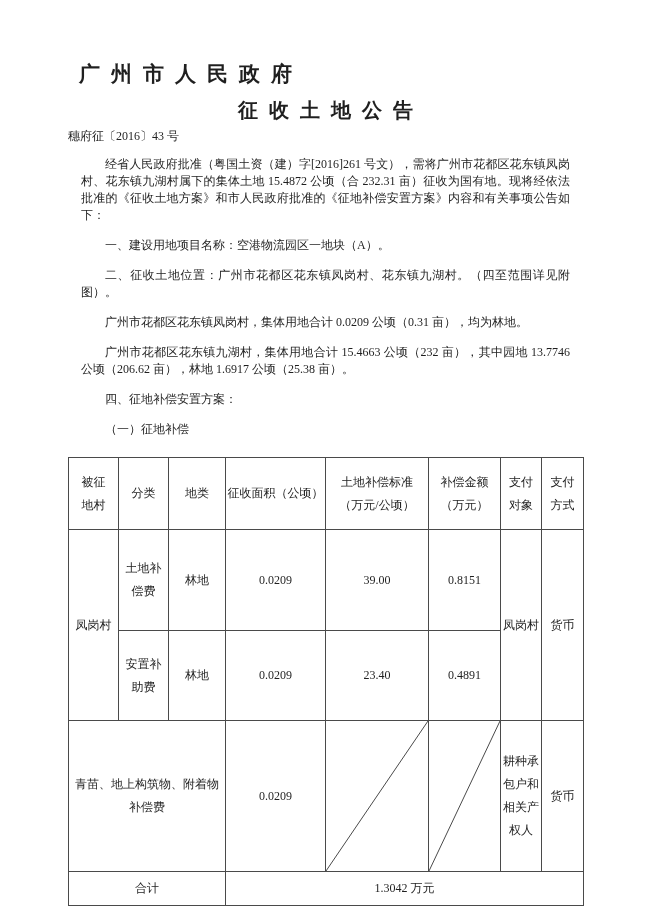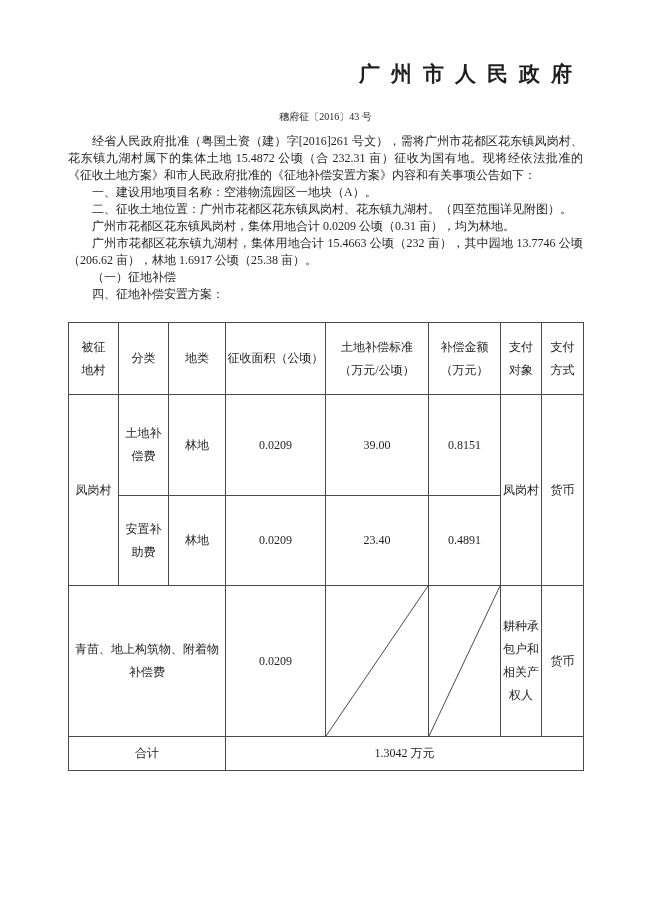--- a/index.html
+++ b/index.html
@@ -17,44 +17,44 @@
     padding: 62px 67px 0 68px;
     font-family: "Liberation Serif", "DejaVu Serif", serif;
     color: #1f1f1f;
     overflow: hidden;
   }
   .doc-title {
     margin: 0;
     font-size: 21px;
     line-height: 24px;
     font-weight: bold;
-    text-align: right;
+    text-align: left;
     letter-spacing: 11px;
     text-indent: 11px;
   }
   .doc-subtitle {
     margin: 13px 0 0 0;
     font-size: 20px;
     line-height: 23px;
     font-weight: bold;
     text-align: center;
     letter-spacing: 11px;
     text-indent: 11px;
   }
   .doc-number {
-    margin-top: 24px;
-    font-size: 10px;
+    margin-top: 7px;
+    font-size: 12px;
     line-height: 14px;
-    text-align: center;
+    text-align: left;
   }
   .doc-body {
     margin-top: 9px;
   }
   .doc-body p {
-    margin: 0;
+    margin: 13px;
     font-size: 12px;
     line-height: 17px;
     text-indent: 2em;
     text-align: justify;
   }
   table.comp-table {
     margin-top: 19px;
     width: 515px;
     border-collapse: collapse;
     table-layout: fixed;
@@ -90,30 +90,31 @@
     stroke: #4a4a4a;
     stroke-width: 1;
   }
 </style>
 </head>
 <body>
 
 <div class="page">
 
   <h1 class="doc-title">广州市人民政府</h1>
+  <h2 class="doc-subtitle">征收土地公告</h2>
   <div class="doc-number">穗府征〔2016〕43 号</div>
 
   <div class="doc-body">
     <p>经省人民政府批准（粤国土资（建）字[2016]261 号文），需将广州市花都区花东镇凤岗村、花东镇九湖村属下的集体土地 15.4872 公顷（合 232.31 亩）征收为国有地。现将经依法批准的《征收土地方案》和市人民政府批准的《征地补偿安置方案》内容和有关事项公告如下：</p>
     <p>一、建设用地项目名称：空港物流园区一地块（A）。</p>
     <p>二、征收土地位置：广州市花都区花东镇凤岗村、花东镇九湖村。（四至范围详见附图）。</p>
     <p>广州市花都区花东镇凤岗村，集体用地合计 0.0209 公顷（0.31 亩），均为林地。</p>
     <p>广州市花都区花东镇九湖村，集体用地合计 15.4663 公顷（232 亩），其中园地 13.7746 公顷（206.62 亩），林地 1.6917 公顷（25.38 亩）。</p>
+    <p>四、征地补偿安置方案：</p>
     <p>（一）征地补偿</p>
-    <p>四、征地补偿安置方案：</p>
   </div>
 
   <table class="comp-table">
     <colgroup>
       <col style="width:50px">
       <col style="width:50px">
       <col style="width:57px">
       <col style="width:100px">
       <col style="width:103px">
       <col style="width:72px">

